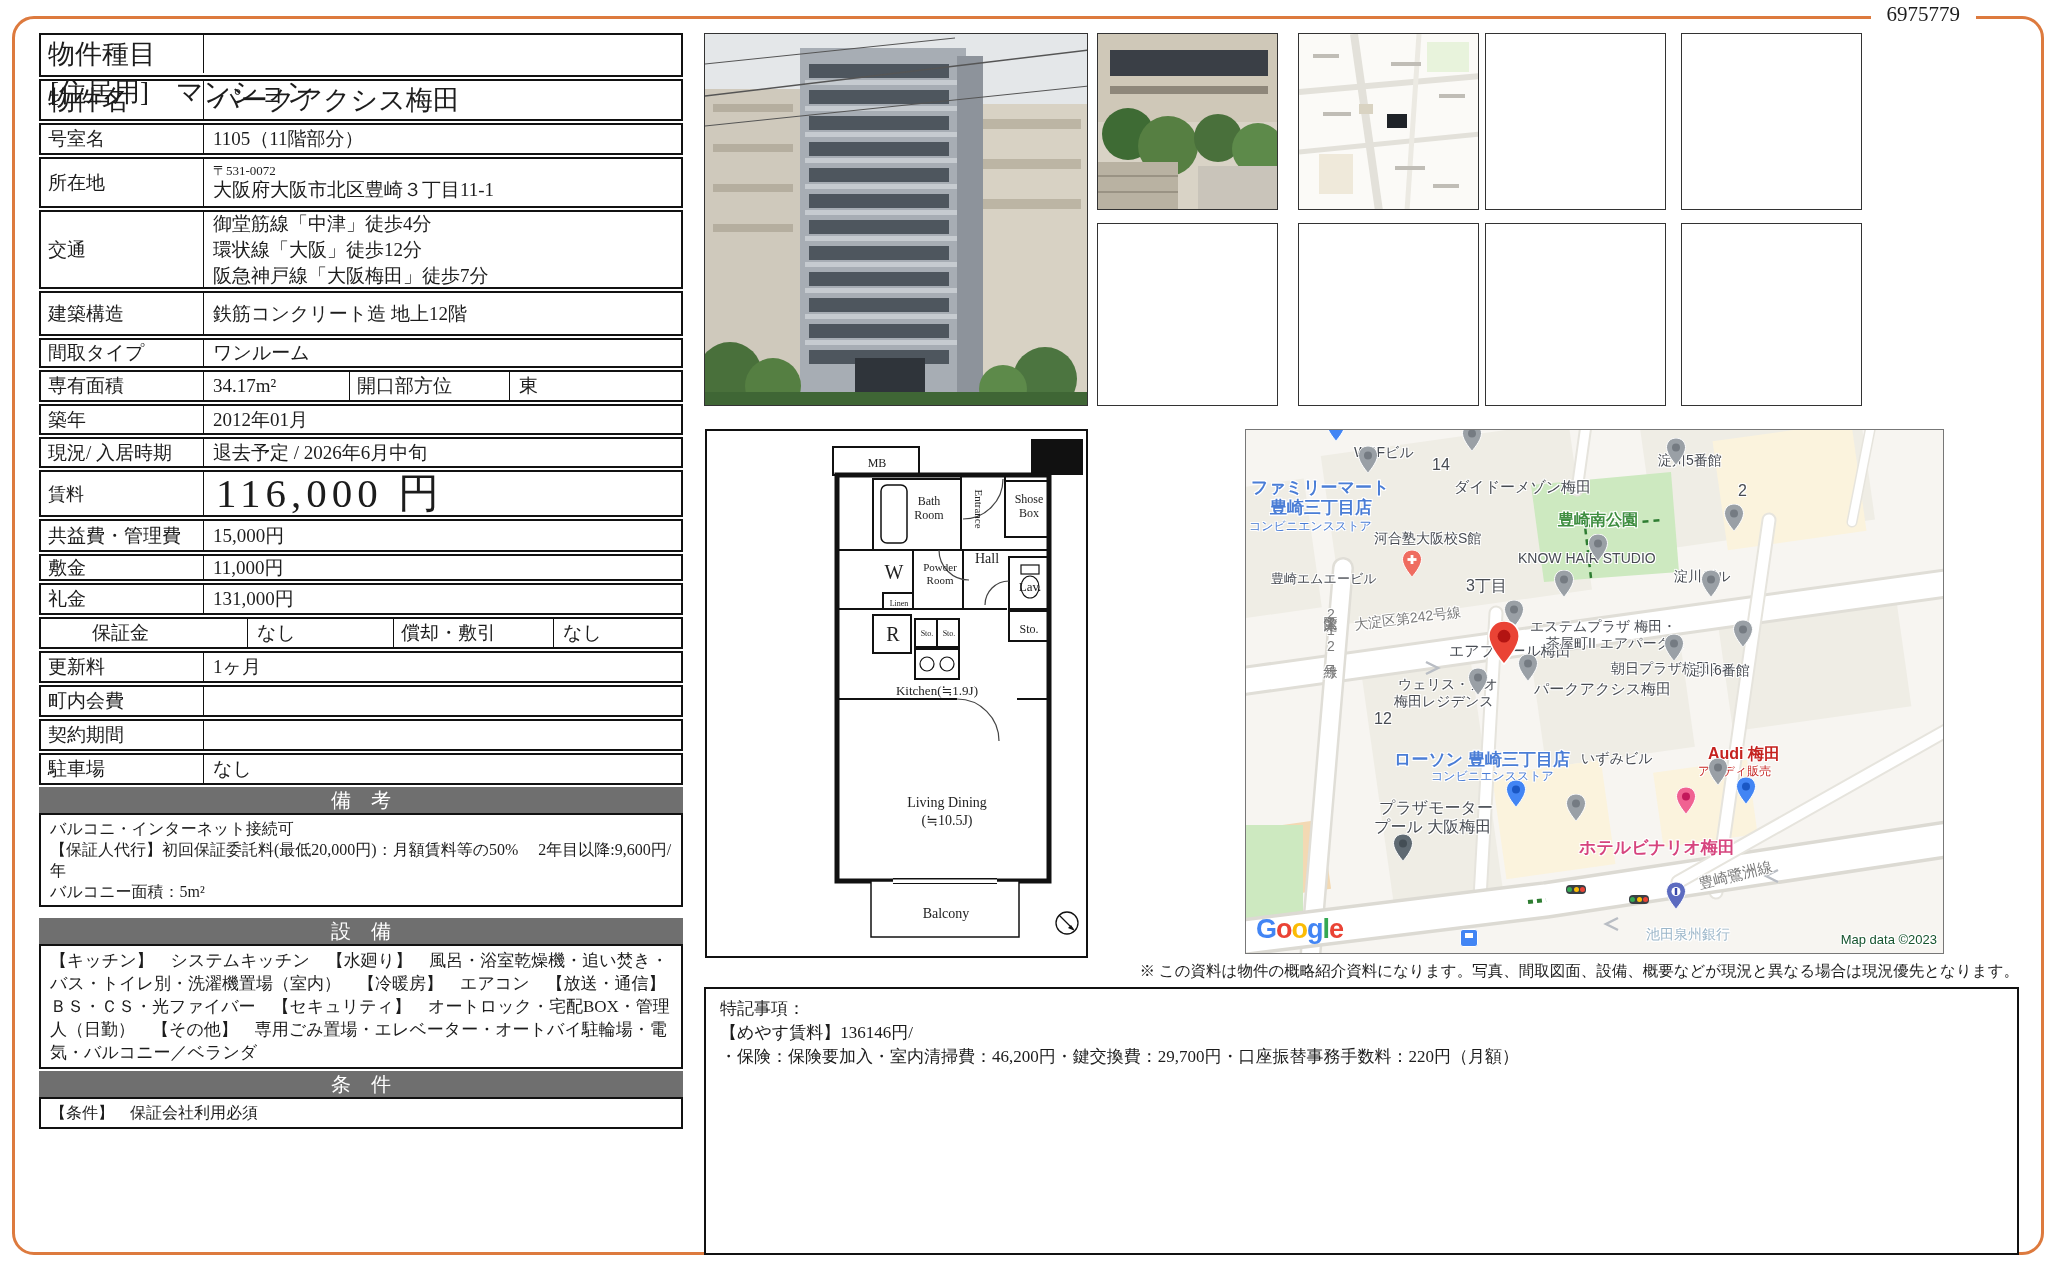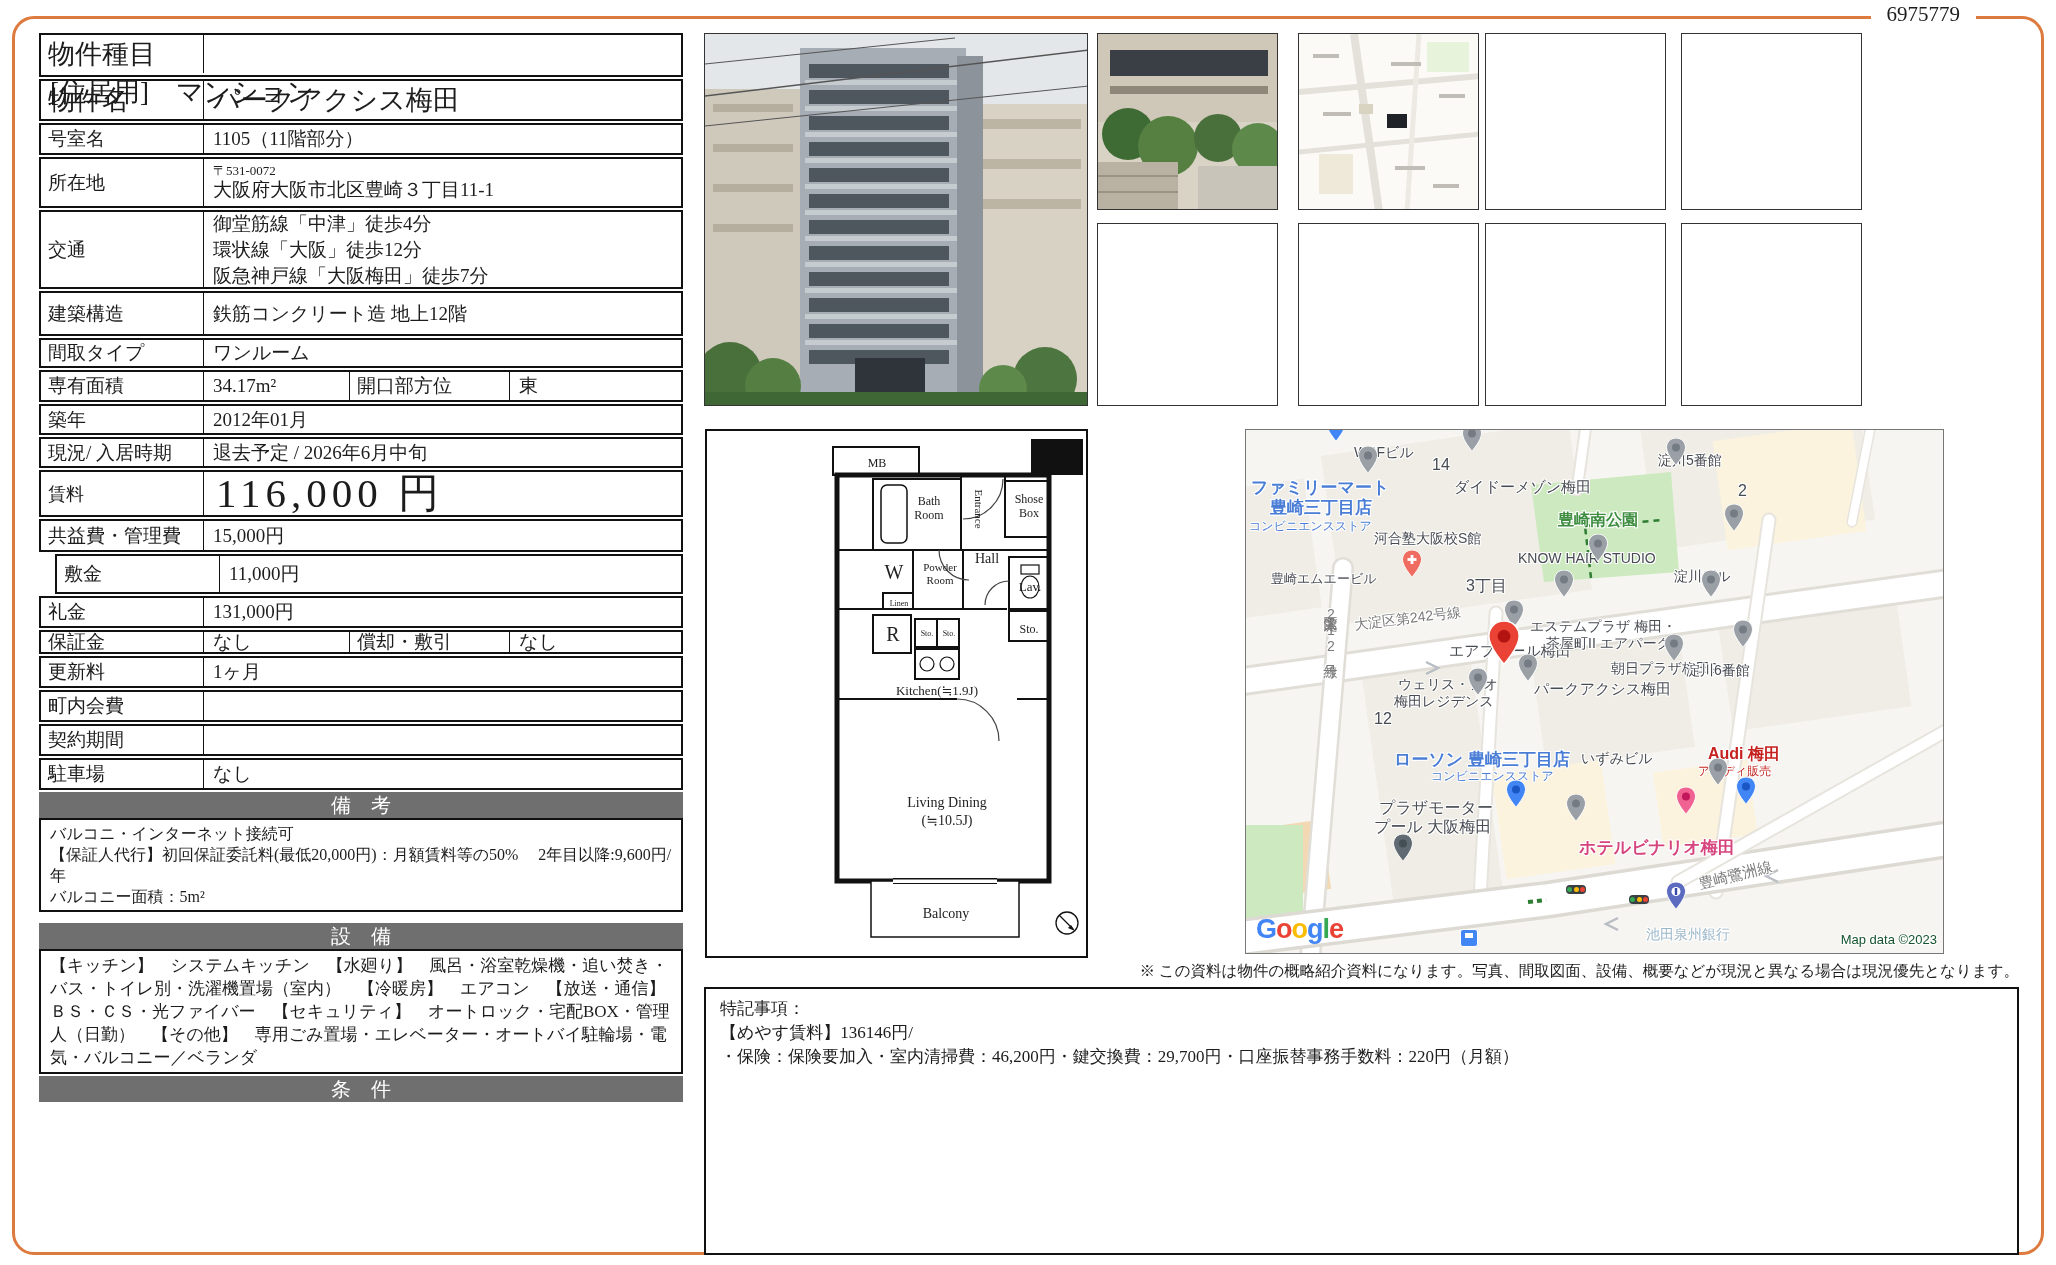--- a/index.html
+++ b/index.html
@@ -103,29 +103,29 @@
         <div class="t-value">退去予定 /  2026年6月中旬</div>
       </div>
       <div class="t-row" style="height: 47px;">
         <div class="t-label rent-label">賃料</div>
         <div class="t-value rent-val">116,000 円</div>
       </div>
       <div class="t-row" style="height: 33px;">
         <div class="t-label">共益費・管理費</div>
         <div class="t-value">15,000円</div>
       </div>
-      <div class="t-row" style="height: 40px; margin-left: 16px;">
+      <div class="t-row" style="height: 27px;">
         <div class="t-label">敷金</div>
         <div class="t-value">11,000円</div>
       </div>
       <div class="t-row" style="height: 32px;">
         <div class="t-label">礼金</div>
         <div class="t-value">131,000円</div>
       </div>
-      <div class="t-row" style="height: 24px;">
+      <div class="t-row" style="height: 32px; padding-left: 44px;">
         <div class="t-label">保証金</div>
         <div class="t-value w1">なし</div>
         <div class="t-label2">償却・敷引</div>
         <div class="t-value2">なし</div>
       </div>
       <div class="t-row" style="height: 32px;">
         <div class="t-label">更新料</div>
         <div class="t-value">1ヶ月</div>
       </div>
       <div class="t-row" style="height: 32px;">
@@ -144,20 +144,23 @@
       <div class="sbox" style="min-height: 84px;">
         <div>バルコニ・インターネット接続可</div>
         <div>【保証人代行】初回保証委託料(最低20,000円)：月額賃料等の50%　 2年目以降:9,600円/年</div>
         <div>バルコニー面積：5m²</div>
       </div>
       <div class="bar" style="margin-top: 11px;">設　備</div>
       <div class="sbox equip" style="min-height: 118px;">
         <div>【キッチン】　システムキッチン　【水廻り】　風呂・浴室乾燥機・追い焚き・バス・トイレ別・洗濯機置場（室内）　【冷暖房】　エアコン　【放送・通信】ＢＳ・ＣＳ・光ファイバー　【セキュリティ】　オートロック・宅配BOX・管理人（日勤）　【その他】　専用ごみ置場・エレベーター・オートバイ駐輪場・電気・バルコニー／ベランダ</div>
       </div>
       <div class="bar" style="margin-top: 2px;">条　件</div>
+      <div class="sbox" style="min-height: 32px;">
+        <div>【条件】　保証会社利用必須</div>
+      </div>
     </div>
 
   <div class="photo" style="left:704px;top:33px;width:384px;height:373px;">
     <svg width="384" height="373" viewBox="0 0 384 373">
       <rect width="384" height="373" fill="#e4e7e9"></rect>
       <rect x="0" y="55" width="100" height="318" fill="#cfc9bc"></rect>
       <rect x="8" y="70" width="80" height="8" fill="#b5ae9f"></rect>
         <rect x="8" y="110" width="80" height="8" fill="#b5ae9f"></rect>
       <rect x="8" y="150" width="80" height="8" fill="#b5ae9f"></rect>
         <rect x="8" y="190" width="80" height="8" fill="#b5ae9f"></rect>

